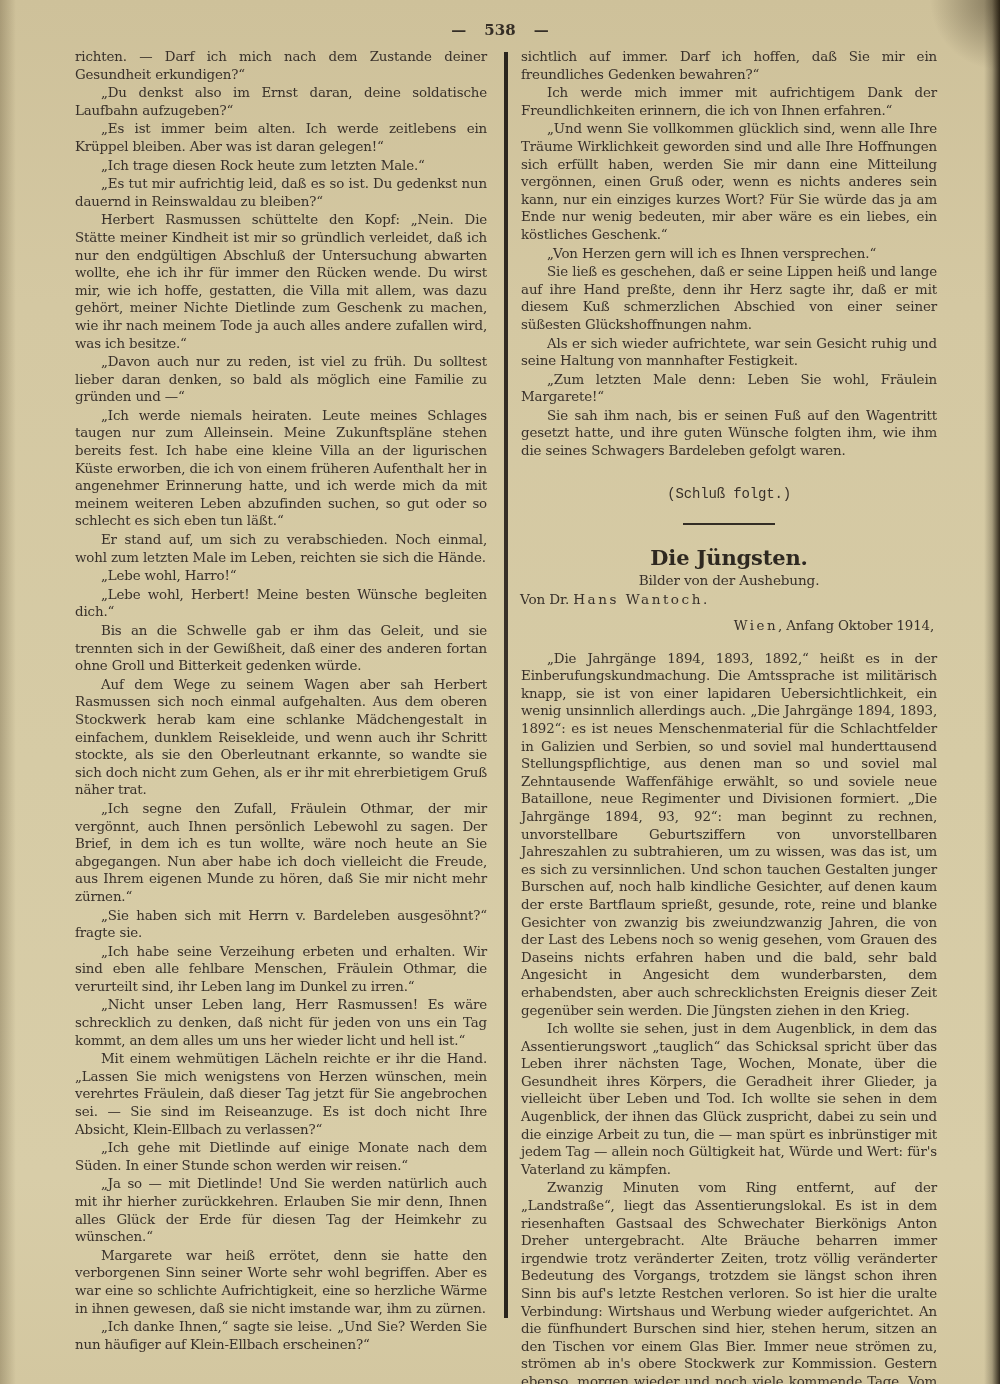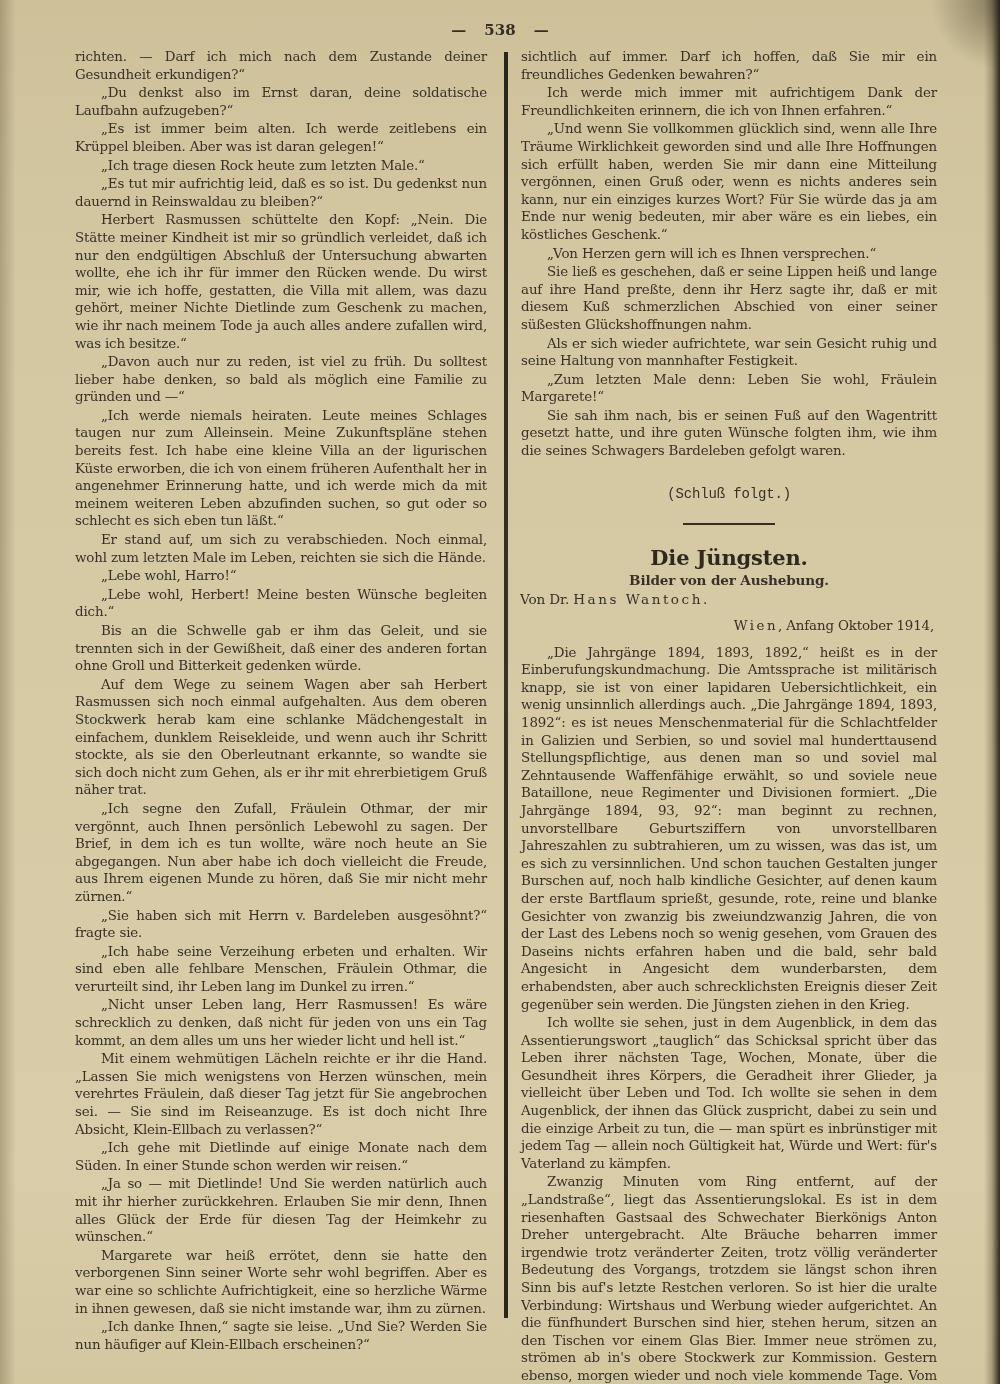--- a/index.html
+++ b/index.html
@@ -26,24 +26,24 @@
   .col{font-size:13.4px;line-height:17.6px;text-align:justify;letter-spacing:-0.15px;}
   .col-left{width:424px;margin-right:32px;}
   .col-right{width:428px;}
   p.para{margin:1px;text-indent:26px;}
   p.para.noindent{text-indent:0;}
   .end-note{text-align:center;margin-top:26px;font-size:14px;font-family:Liberation Mono, monospace;}
   .section-rule{width:92px;border-top:2.5px solid #332d25;margin:20px auto 24px auto;}
   .article-title{
     margin:0 0 5px 0;text-align:center;font-size:21px;font-weight:bold;color:#2e2820;
   }
-  .article-subtitle{text-align:center;font-size:13.6px;margin-bottom:2px;font-weight:bold;}
+  .article-subtitle{text-align:center;font-size:13.6px;margin-bottom:2px;}
   .article-byline{text-align:left;font-size:13.6px;margin-bottom:8px;}
   .spaced{letter-spacing:2.5px;}
-  .article-dateline{text-align:right;font-size:13.4px;padding-right:4px;margin-bottom:9px;}
+  .article-dateline{text-align:right;font-size:13.4px;padding-right:4px;margin-bottom:15px;}
   .spaced-city{letter-spacing:2.5px;}
 </style>
 </head>
 <body>
 
 <div class="page">
 
   <div class="page-header">
     <span class="dash">—</span><span>538</span><span class="dash">—</span>
   </div>
@@ -52,21 +52,21 @@
 
   <div class="columns">
 
     <div class="col col-left">
         <p class="para noindent">richten. — Darf ich mich nach dem Zustande deiner Gesundheit erkundigen?“</p>
         <p class="para">„Du denkst also im Ernst daran, deine soldatische Laufbahn aufzugeben?“</p>
         <p class="para">„Es ist immer beim alten. Ich werde zeitlebens ein Krüppel bleiben. Aber was ist daran gelegen!“</p>
         <p class="para">„Ich trage diesen Rock heute zum letzten Male.“</p>
         <p class="para">„Es tut mir aufrichtig leid, daß es so ist. Du gedenkst nun dauernd in Reinswaldau zu bleiben?“</p>
         <p class="para">Herbert Rasmussen schüttelte den Kopf: „Nein. Die Stätte meiner Kindheit ist mir so gründlich verleidet, daß ich nur den endgültigen Abschluß der Untersuchung abwarten wollte, ehe ich ihr für immer den Rücken wende. Du wirst mir, wie ich hoffe, gestatten, die Villa mit allem, was dazu gehört, meiner Nichte Dietlinde zum Geschenk zu machen, wie ihr nach meinem Tode ja auch alles andere zufallen wird, was ich besitze.“</p>
-        <p class="para">„Davon auch nur zu reden, ist viel zu früh. Du solltest lieber habe denken, so bald als möglich eine Familie zu gründen und —“</p>
+        <p class="para">„Davon auch nur zu reden, ist viel zu früh. Du solltest lieber daran denken, so bald als möglich eine Familie zu gründen und —“</p>
         <p class="para">„Ich werde niemals heiraten. Leute meines Schlages taugen nur zum Alleinsein. Meine Zukunftspläne stehen bereits fest. Ich habe eine kleine Villa an der ligurischen Küste erworben, die ich von einem früheren Aufenthalt her in angenehmer Erinnerung hatte, und ich werde mich da mit meinem weiteren Leben abzufinden suchen, so gut oder so schlecht es sich eben tun läßt.“</p>
         <p class="para">Er stand auf, um sich zu verabschieden. Noch einmal, wohl zum letzten Male im Leben, reichten sie sich die Hände.</p>
         <p class="para">„Lebe wohl, Harro!“</p>
         <p class="para">„Lebe wohl, Herbert! Meine besten Wünsche begleiten dich.“</p>
         <p class="para">Bis an die Schwelle gab er ihm das Geleit, und sie trennten sich in der Gewißheit, daß einer des anderen fortan ohne Groll und Bitterkeit gedenken würde.</p>
         <p class="para">Auf dem Wege zu seinem Wagen aber sah Herbert Rasmussen sich noch einmal aufgehalten. Aus dem oberen Stockwerk herab kam eine schlanke Mädchengestalt in einfachem, dunklem Reisekleide, und wenn auch ihr Schritt stockte, als sie den Oberleutnant erkannte, so wandte sie sich doch nicht zum Gehen, als er ihr mit ehrerbietigem Gruß näher trat.</p>
         <p class="para">„Ich segne den Zufall, Fräulein Othmar, der mir vergönnt, auch Ihnen persönlich Lebewohl zu sagen. Der Brief, in dem ich es tun wollte, wäre noch heute an Sie abgegangen. Nun aber habe ich doch vielleicht die Freude, aus Ihrem eigenen Munde zu hören, daß Sie mir nicht mehr zürnen.“</p>
         <p class="para">„Sie haben sich mit Herrn v. Bardeleben ausgesöhnt?“ fragte sie.</p>
         <p class="para">„Ich habe seine Verzeihung erbeten und erhalten. Wir sind eben alle fehlbare Menschen, Fräulein Othmar, die verurteilt sind, ihr Leben lang im Dunkel zu irren.“</p>
         <p class="para">„Nicht unser Leben lang, Herr Rasmussen! Es wäre schrecklich zu denken, daß nicht für jeden von uns ein Tag kommt, an dem alles um uns her wieder licht und hell ist.“</p>

